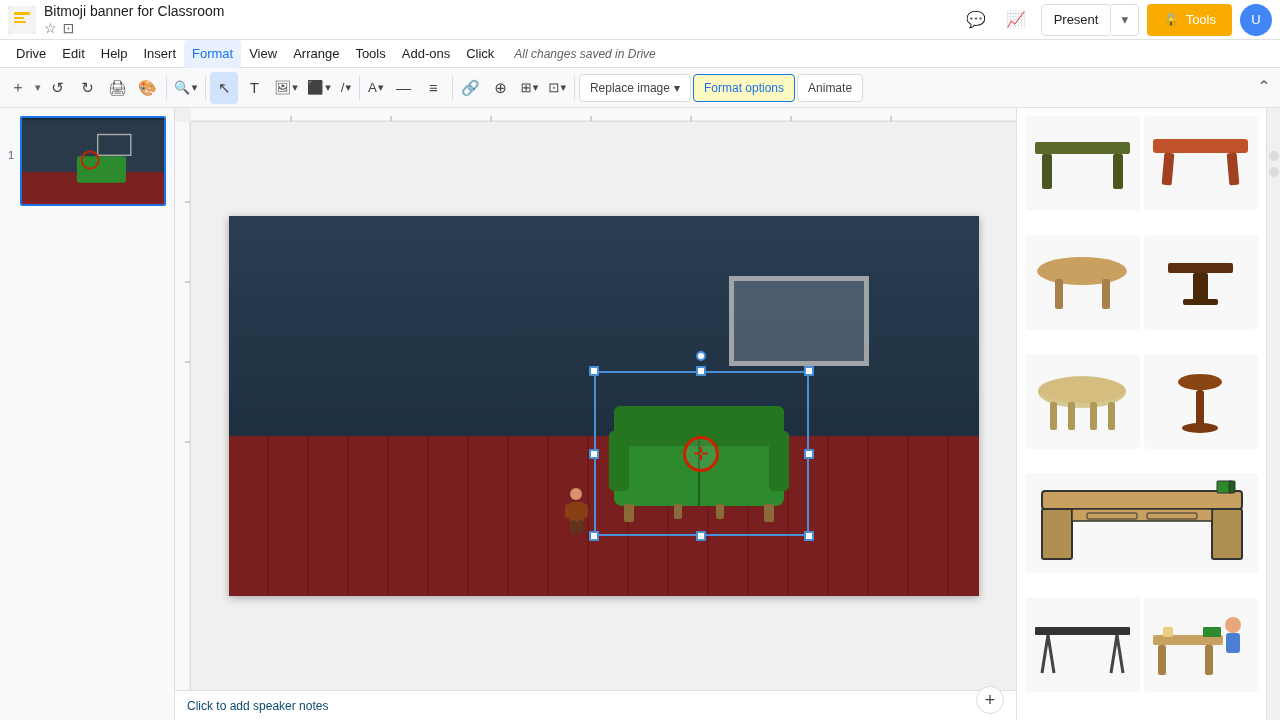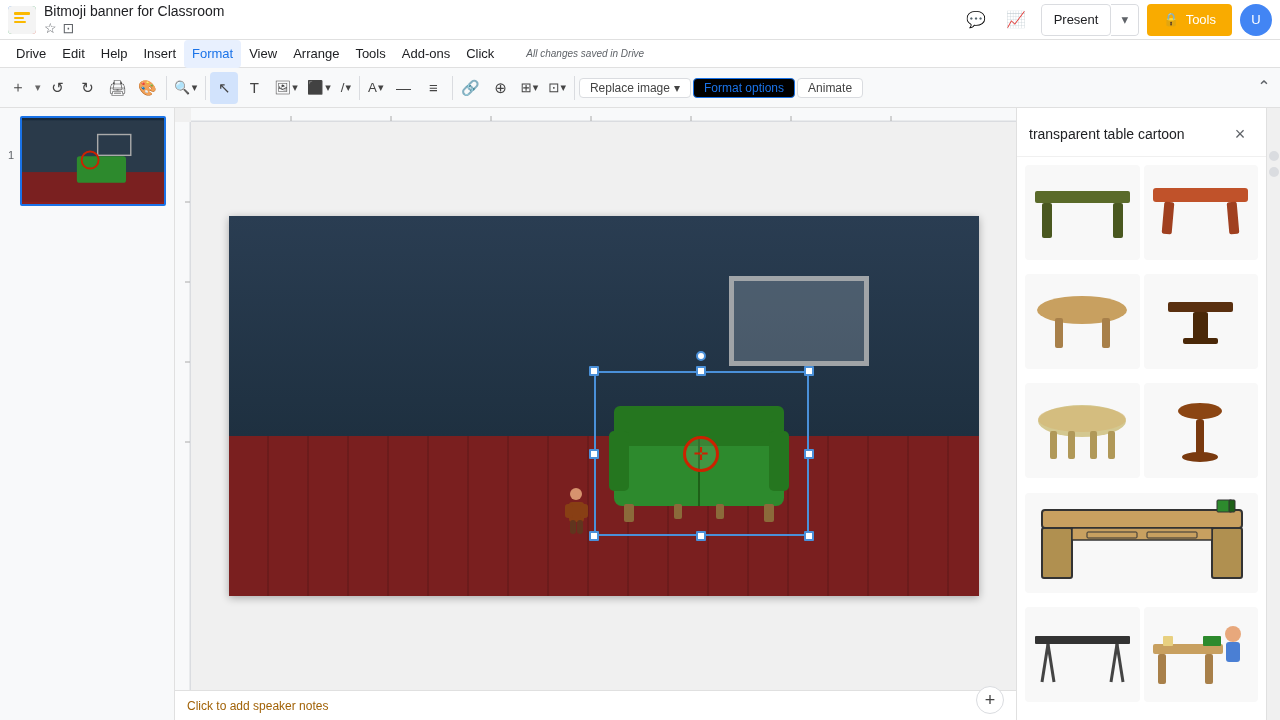--- a/index.html
+++ b/index.html
@@ -115,22 +115,22 @@
       padding: 0 8px;
       height: 28px;
       line-height: 28px;
       cursor: pointer;
       border-radius: 4px;
       font-size: 13px;
       color: #202124;
     }
     .menu-item.active { background: #e8f0fe; color: #1a73e8; }
     #autosave-notice {
-      margin-left: 24px;
-      font-size: 10px;
+      margin-left: 12px;
+      font-size: 12px;
       color: #5f6368;
       font-style: italic;
     }
 
     
     #toolbar {
       display: flex;
       align-items: center;
       height: 40px;
       background: #f8f9fa;
@@ -163,31 +163,31 @@
       border: none;
       background: transparent;
       cursor: pointer;
       padding: 0 4px;
       gap: 1px;
       color: #444;
     }
 
     
     .replace-image-btn, .format-options-btn, .animate-btn {
-      height: 20px;
+      height: 28px;
       border-radius: 4px;
       border: 1px solid #dadce0;
       background: #fff;
       cursor: pointer;
       padding: 0 10px;
       font-size: 12px;
       color: #444;
       display: flex; align-items: center; gap: 4px;
     }
-    .format-options-btn { background: #000000; border-color: #1a73e8; color: #1a73e8; }
+    .format-options-btn { background: #fef9c3; border-color: #1a73e8; color: #1a73e8; }
 
     
     #main-layout {
       display: flex;
       height: calc(720px - 108px);
     }
 
     
     #slide-panel {
       width: 175px;
@@ -332,21 +332,21 @@
       left: 0; right: 0;
       height: 30px;
       background: #fff;
       border-top: 1px solid #e0e0e0;
       display: flex;
       align-items: center;
       padding: 0 12px;
     }
     #speaker-notes span {
       font-size: 12px;
-      color: #a16207;
+      color: #0c4a6e;
     }
     #add-slide-btn {
       position: absolute;
       bottom: 6px;
       right: 12px;
       width: 28px; height: 28px;
       border-radius: 50%;
       border: 1px solid #dadce0;
       background: #fff;
       cursor: pointer;
@@ -656,24 +656,20 @@
     </div>
 
     <div id="speaker-notes">
       <span>Click to add speaker notes</span>
     </div>
 
     <div id="add-slide-btn">+</div>
   </div>
 
   <div id="right-panel">
-    <div id="search-header">
-      <span id="search-title">transparent table cartoon</span>
-      <button id="close-panel-btn">×</button>
-    </div>
     <div id="image-grid">
 
       <div class="image-cell">
         <svg width="105" height="80" viewBox="0 0 105 80">
 
           <rect x="5" y="18" width="95" height="12" rx="2" fill="#5a6a2a"></rect>
 
           <rect x="12" y="30" width="10" height="35" rx="2" fill="#4a5820"></rect>
           <rect x="83" y="30" width="10" height="35" rx="2" fill="#4a5820"></rect>
         </svg>

